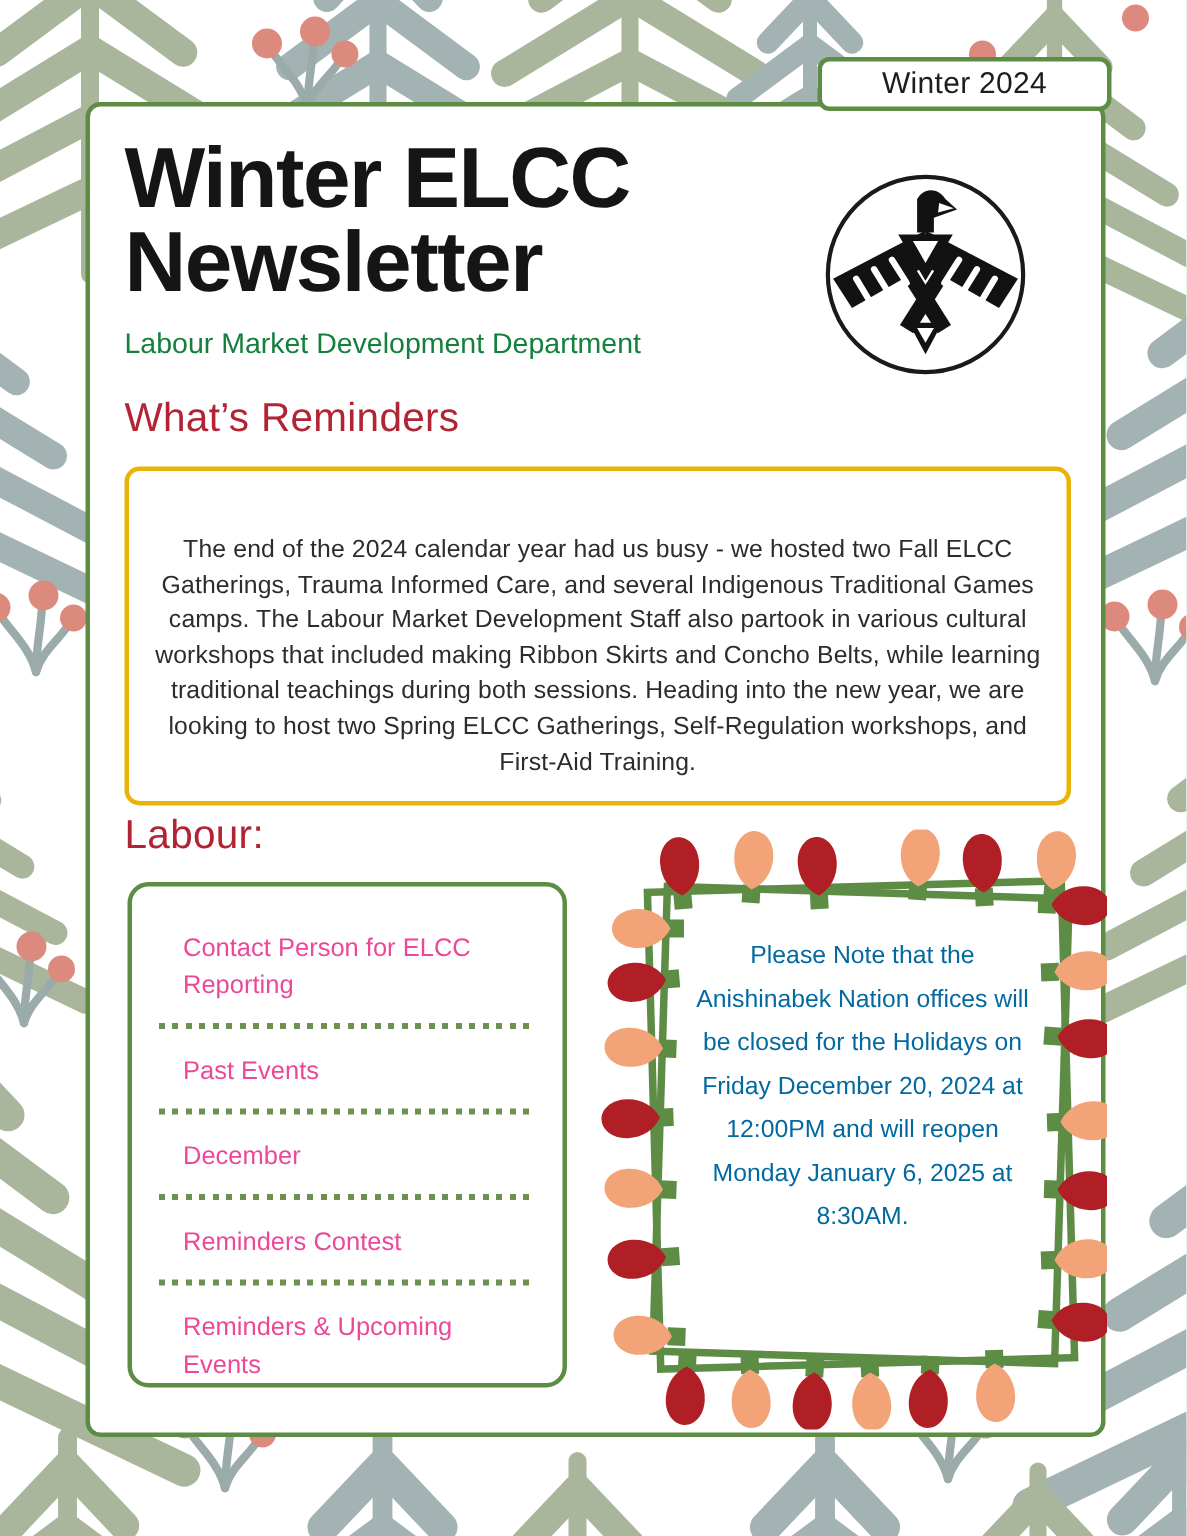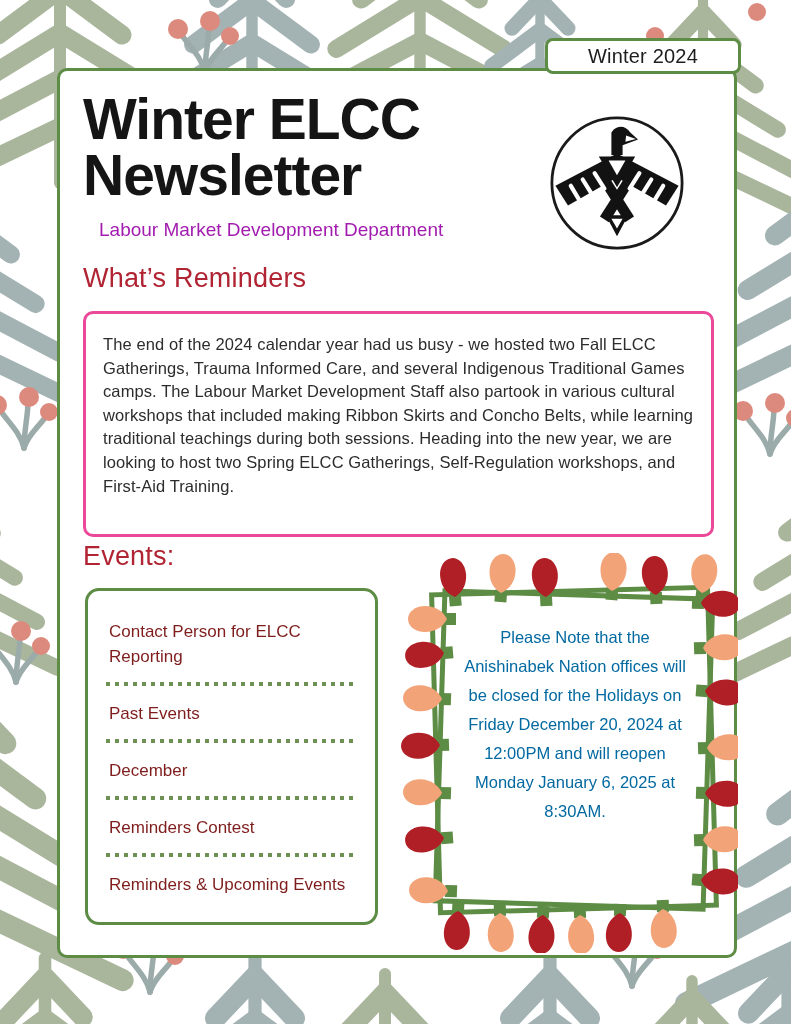--- a/index.html
+++ b/index.html
@@ -23,41 +23,42 @@
     position:absolute;left:57px;top:68px;width:680px;height:890px;z-index:1;
     background:#ffffff;border:3px solid #5d8c45;border-radius:10px;
     box-sizing:border-box;
   }
   .title{
     position:absolute;left:23px;top:20px;width:440px;
     font-size:57px;line-height:56px;font-weight:800;letter-spacing:-1px;color:#151515;
   }
   .subtitle{
     position:absolute;left:23px;top:148px;width:430px;
-    font-size:19px;color:#a21caf;margin-left:16px;
+    font-size:19px;color:#15803d;
   }
   .logo{position:absolute;left:487px;top:42px;width:140px;height:140px;}
   .red-heading{
     position:absolute;left:23px;
     font-size:27px;font-weight:500;color:#b02433;letter-spacing:.2px;
   }
   .h-whats{top:192px;}
   .h-inside{top:470px;}
   .para-box{
     position:absolute;left:23px;top:240px;width:631px;height:226px;
-    border:3px solid #ec4899;border-radius:10px;box-sizing:border-box;
-    padding:19px 17px 0 17px;
+    border:3px solid #eab308;border-radius:10px;box-sizing:border-box;
+    padding:41px 17px 0 17px;
+    text-align:center;
   }
   .para-box p{margin:0;font-size:16.5px;line-height:23.6px;color:#2c2c2c;letter-spacing:.1px;}
   .inside-box{
     position:absolute;left:25px;top:517px;width:293px;height:337px;
     border:3px solid #5d8c45;border-radius:14px;box-sizing:border-box;
     padding:28px 18px 20px 18px;
   }
-  .inside-item{font-size:17px;line-height:25px;color:#7f1d1d;margin:0 0 13px 3px;}
+  .inside-item{font-size:17px;line-height:25px;color:#ec4899;margin:0 0 13px 16px;}
   .dotted-sep{
     height:4px;margin:0 0 15px 0;
     background:repeating-linear-gradient(to right,#6d9153 0 4px,transparent 4px 9px);
   }
   .lights{position:absolute;left:338px;top:482px;width:340px;height:400px;}
   .bulb-red{color:#b01f26}
   .bulb-peach{color:#f2a377}
   .holiday-text{
     position:absolute;left:395px;top:552px;width:240px;
     text-align:center;font-size:16.5px;line-height:29px;color:#0369a1;
@@ -159,21 +160,21 @@
       <path d="M113 32 L127 37 L112 41 Z" fill="#ffffff"></path>
       <path d="M88 68 L112 68 L100 89 Z" fill="#ffffff"></path>
       <path d="M92 151 L108 151 L100 165 Z" fill="#ffffff"></path>
     </svg>
 
     <div class="red-heading h-whats">What’s Reminders</div>
     <div class="para-box">
       <p>The end of the 2024 calendar year had us busy - we hosted two Fall ELCC Gatherings, Trauma Informed Care, and several Indigenous Traditional Games camps. The Labour Market Development Staff also partook in various cultural workshops that included making Ribbon Skirts and Concho Belts, while learning traditional teachings during both sessions. Heading into the new year, we are looking to host two Spring ELCC Gatherings, Self-Regulation workshops, and First-Aid Training.</p>
     </div>
 
-    <div class="red-heading h-inside">Events:</div>
+    <div class="red-heading h-inside">Labour:</div>
     <div class="inside-box">
       <div class="inside-item">Contact Person for ELCC Reporting</div>
       <div class="dotted-sep"></div>
       <div class="inside-item">Past Events</div>
       <div class="dotted-sep"></div>
       <div class="inside-item">December</div>
       <div class="dotted-sep"></div>
       <div class="inside-item">Reminders Contest</div>
       <div class="dotted-sep"></div>
       <div class="inside-item">Reminders &amp; Upcoming Events</div>

